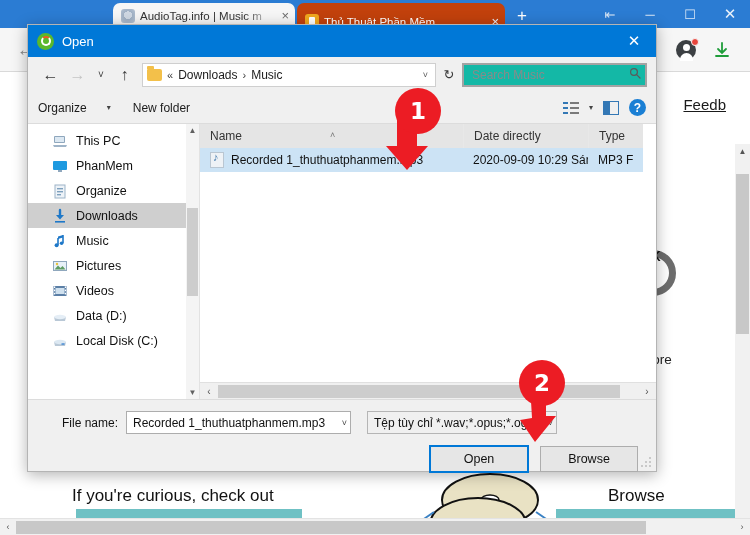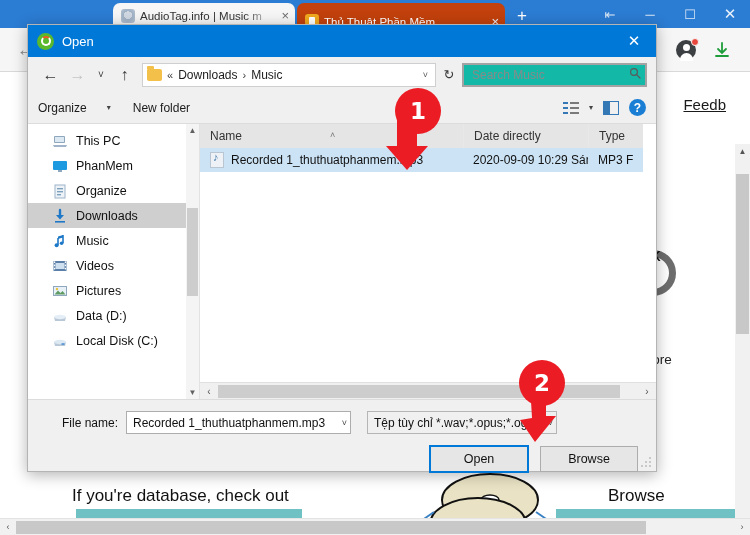--- a/index.html
+++ b/index.html
@@ -281,21 +281,21 @@
     </div>
   </div>
 
   <div class="page">
     <a class="page-feedback">Feedb</a>
     <div class="page-ring"></div>
     <div class="page-line1">ct link</div>
     <div class="page-line2">directly</div>
     <div class="page-line3">be and more</div>
 
-    <div class="page-curious">If you're database, check out</div>
+    <div class="page-curious">If you're curious, check out</div>
     <div class="page-browse">Browse</div>
     <div class="page-btn left">Today's music discoveries</div>
     <div class="page-btn right">Music videos database</div>
 
     <svg class="cd-art" viewBox="0 0 250 100">
       <ellipse cx="130" cy="28" rx="48" ry="26" fill="#e9e2c4" stroke="#111" stroke-width="2"></ellipse>
       <ellipse cx="130" cy="28" rx="9" ry="5" fill="#fff" stroke="#111" stroke-width="1.5"></ellipse>
       <ellipse cx="118" cy="52" rx="48" ry="26" fill="#e9e2c4" stroke="#111" stroke-width="2"></ellipse>
       <ellipse cx="118" cy="52" rx="9" ry="5" fill="#fff" stroke="#111" stroke-width="1.5"></ellipse>
       <path d="M10 75 Q22 48 42 62 L74 40" stroke="#3b82c4" stroke-width="2" fill="none"></path>
@@ -430,41 +430,41 @@
                 <path d="M6 5 L6 12" stroke="#1e78c8" stroke-width="1.6"></path>
                 <circle cx="4.6" cy="12.2" r="2" fill="#1e78c8"></circle>
                 <circle cx="9.6" cy="10.2" r="1.8" fill="#1e78c8"></circle>
               </svg>
           </span>
           <span class="nav-label">Music</span>
         </div>
         <div class="nav-item">
           <span class="nav-ic">
             <svg width="16" height="16" viewBox="0 0 16 16">
+                <rect x="1.5" y="3.5" width="13" height="9" fill="#e8f1f8" stroke="#8fa7bd"></rect>
+                <path d="M2.5 11.5 L6 7.5 L8.5 10 L10.5 8 L13.5 11.5 Z" fill="#5f9c63"></path>
+                <circle cx="5" cy="6" r="1.2" fill="#e8c23d"></circle>
+              </svg>
+          </span>
+          <span class="nav-label">Pictures</span>
+        </div>
+        <div class="nav-item">
+          <span class="nav-ic">
+            <svg width="16" height="16" viewBox="0 0 16 16">
                 <rect x="1.5" y="3" width="13" height="10" fill="#5b7fa6"></rect>
                 <rect x="3.5" y="5" width="9" height="6" fill="#cfe0ee"></rect>
                 <rect x="2" y="3.4" width="1.2" height="1.6" fill="#fff"></rect>
                 <rect x="2" y="6.6" width="1.2" height="1.6" fill="#fff"></rect>
                 <rect x="2" y="9.8" width="1.2" height="1.6" fill="#fff"></rect>
                 <rect x="12.8" y="3.4" width="1.2" height="1.6" fill="#fff"></rect>
                 <rect x="12.8" y="6.6" width="1.2" height="1.6" fill="#fff"></rect>
                 <rect x="12.8" y="9.8" width="1.2" height="1.6" fill="#fff"></rect>
               </svg>
           </span>
           <span class="nav-label">Videos</span>
-        </div>
-        <div class="nav-item">
-          <span class="nav-ic">
-            <svg width="16" height="16" viewBox="0 0 16 16">
-                <rect x="1.5" y="3.5" width="13" height="9" fill="#e8f1f8" stroke="#8fa7bd"></rect>
-                <path d="M2.5 11.5 L6 7.5 L8.5 10 L10.5 8 L13.5 11.5 Z" fill="#5f9c63"></path>
-                <circle cx="5" cy="6" r="1.2" fill="#e8c23d"></circle>
-              </svg>
-          </span>
-          <span class="nav-label">Pictures</span>
         </div>
         <div class="nav-item">
           <span class="nav-ic">
             <svg width="16" height="16" viewBox="0 0 16 16">
                 <path d="M2 9 L14 9 L13 13 L3 13 Z" fill="#b9c8d6"></path>
                 <ellipse cx="8" cy="9" rx="6" ry="2.2" fill="#e5eef6"></ellipse>
               </svg>
           </span>
           <span class="nav-label">Data (D:)</span>
         </div>

